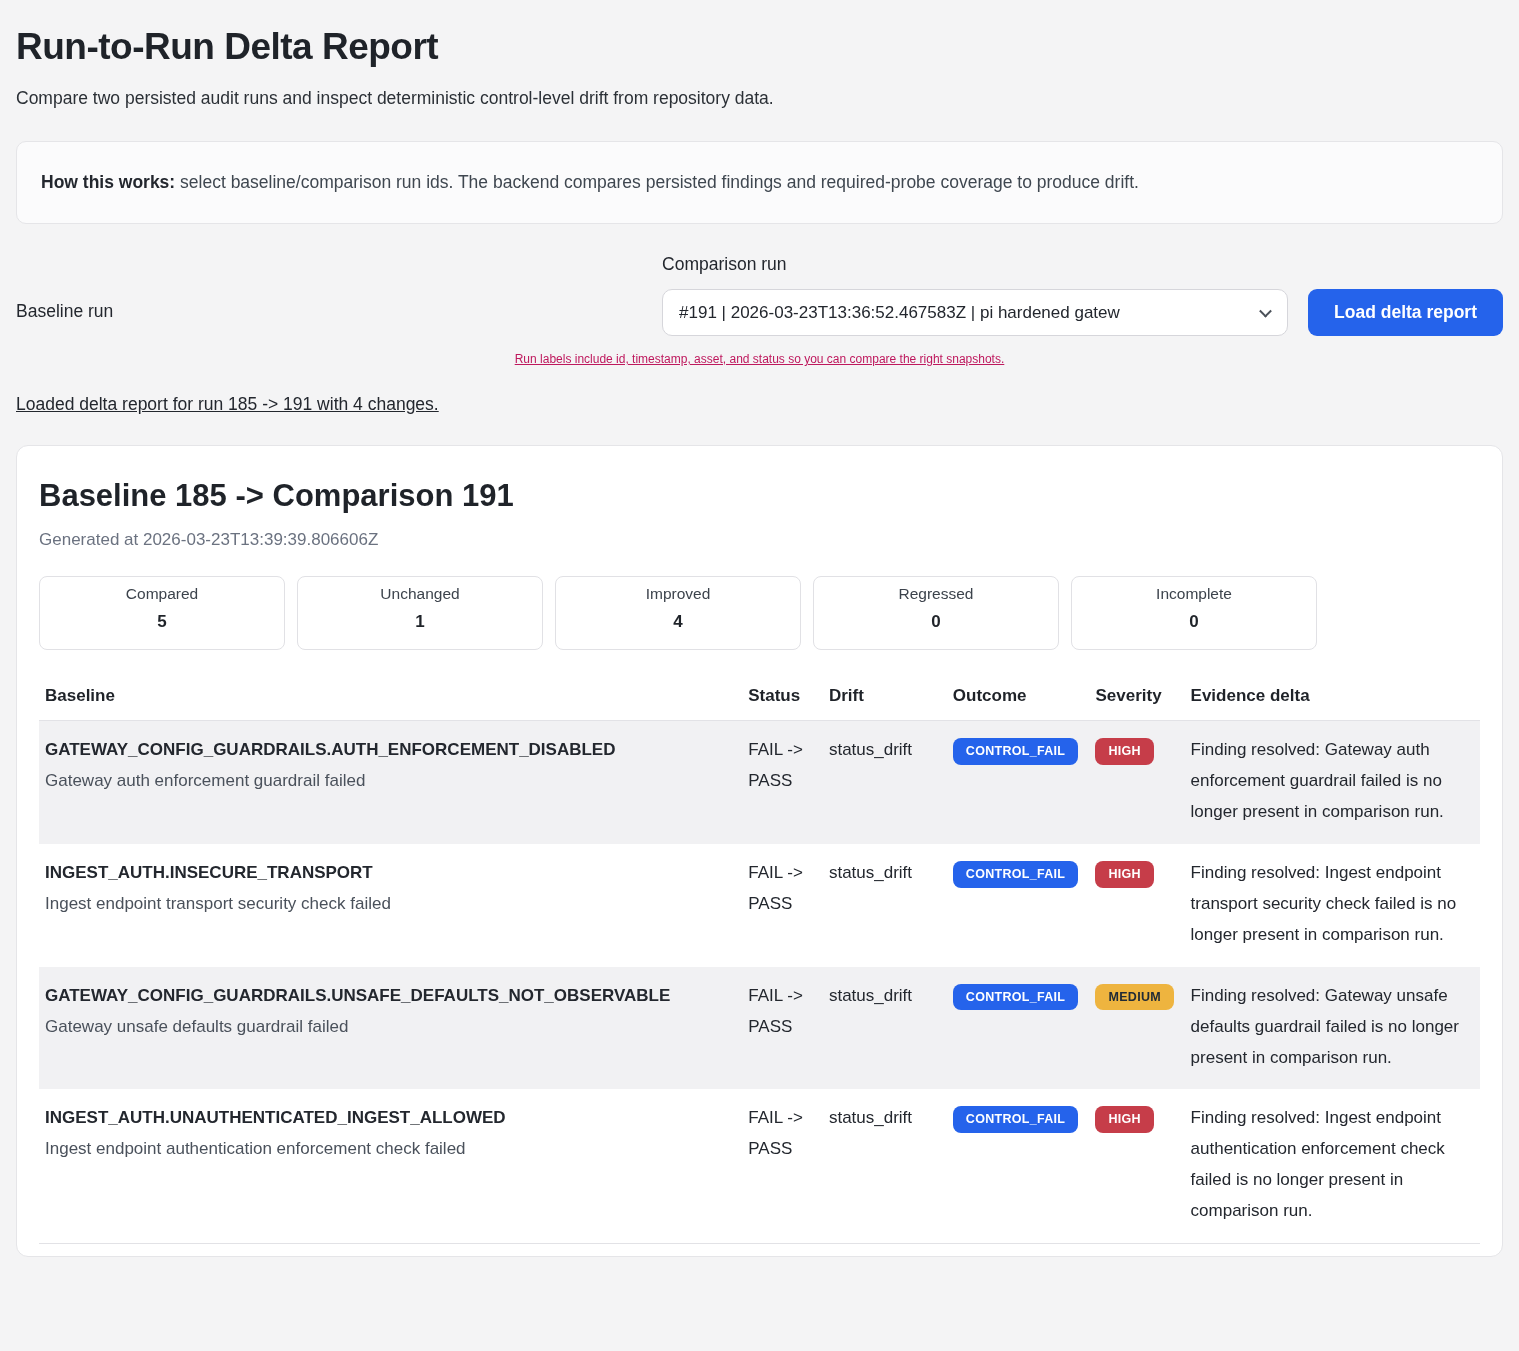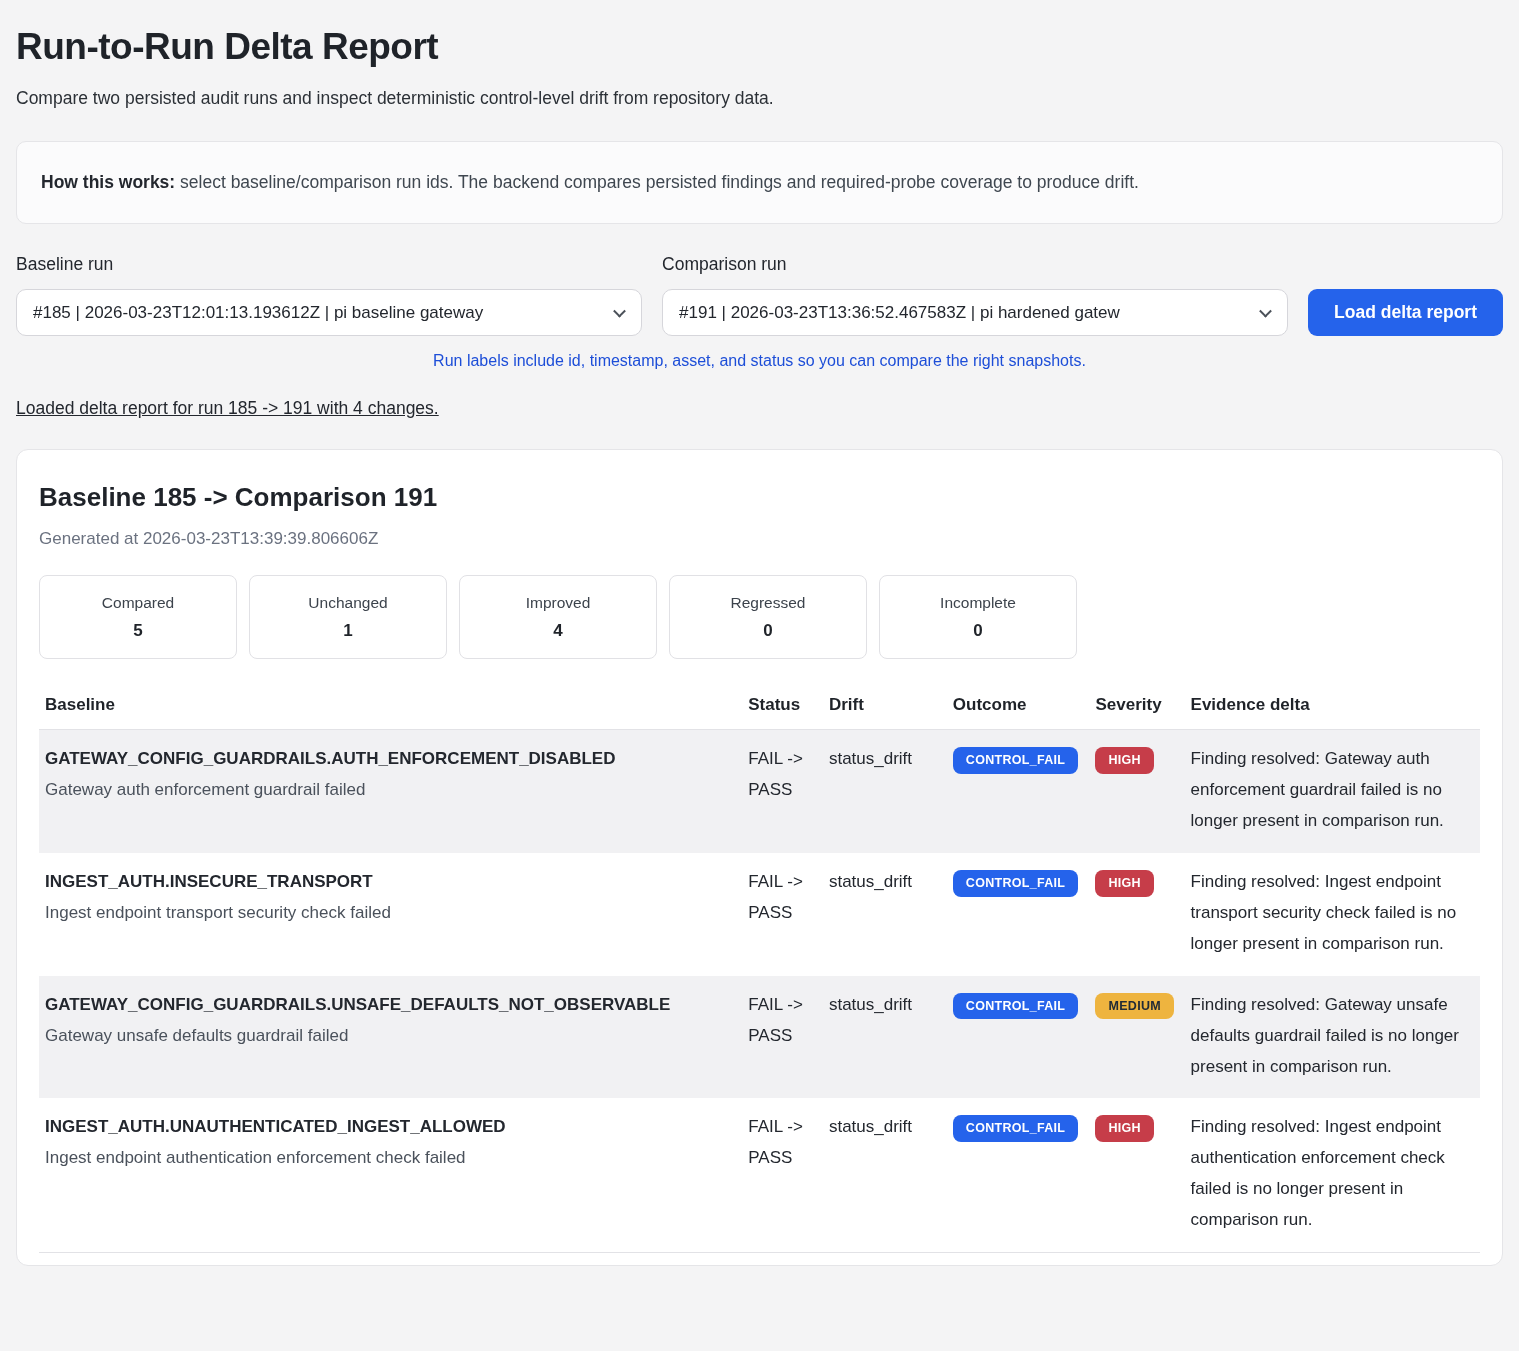--- a/index.html
+++ b/index.html
@@ -85,59 +85,60 @@
     border-radius: 9px;
     height: 47px;
     padding: 4px 26px;
     font-size: 17.5px;
     font-weight: 600;
     font-family: "Liberation Sans", sans-serif;
     cursor: pointer;
   }
   .helper-text {
     text-align: center;
-    color: #1d4ed8;
-    font-size: 16px;
+    color: #be185d;
+    font-size: 12px;
     margin: 16px 0 28px;
+    text-decoration: underline;
   }
   .status-message {
     font-size: 17.5px;
     margin: 0 0 30px;
     color: #23272e;
     text-decoration: underline;
   }
   .report-card {
     background: #fff;
     border: 1px solid #e5e5e8;
     border-radius: 12px;
     padding: 26px 22px 12px;
   }
   .report-heading {
-    font-size: 26px;
+    font-size: 31px;
     font-weight: 700;
     margin: 6px 0 16px;
     color: #1f2329;
   }
   .report-generated {
     color: #6b7280;
     font-size: 17px;
     margin: 0 0 26px;
   }
   .stats-row {
     display: flex;
     gap: 12px;
     margin-bottom: 28px;
   }
   .stat-box {
-    width: 198px;
+    width: 246px;
     border: 1px solid #e1e1e5;
     border-radius: 8px;
     background: #fff;
     text-align: center;
-    padding: 18px 0 17px;
+    padding: 8px 0 17px;
   }
   .stat-label {
     font-size: 15.5px;
     color: #3c434c;
     margin-bottom: 9px;
   }
   .stat-value {
     font-size: 17px;
     font-weight: 700;
     color: #1f2329;
@@ -185,26 +186,20 @@
 <h1 class="page-title">Run-to-Run Delta Report</h1>
 <p class="page-subtitle">Compare two persisted audit runs and inspect deterministic control-level drift from repository data.</p>
 
 <div class="info-box">
   <p><strong>How this works:</strong><span> select baseline/comparison run ids. The backend compares persisted findings and required-probe coverage to produce drift.</span></p>
 </div>
 
 <div class="controls-row">
   <div class="field">
     <label class="field-label">Baseline run</label>
-    <div class="select-wrap">
-      <select class="run-select">
-        <option>#185 | 2026-03-23T12:01:13.193612Z | pi baseline gateway</option>
-      </select>
-      <span class="chevron"></span>
-    </div>
   </div>
   <div class="field">
     <label class="field-label">Comparison run</label>
     <div class="select-wrap">
       <select class="run-select">
         <option>#191 | 2026-03-23T13:36:52.467583Z | pi hardened gatew</option>
       </select>
       <span class="chevron"></span>
     </div>
   </div>

